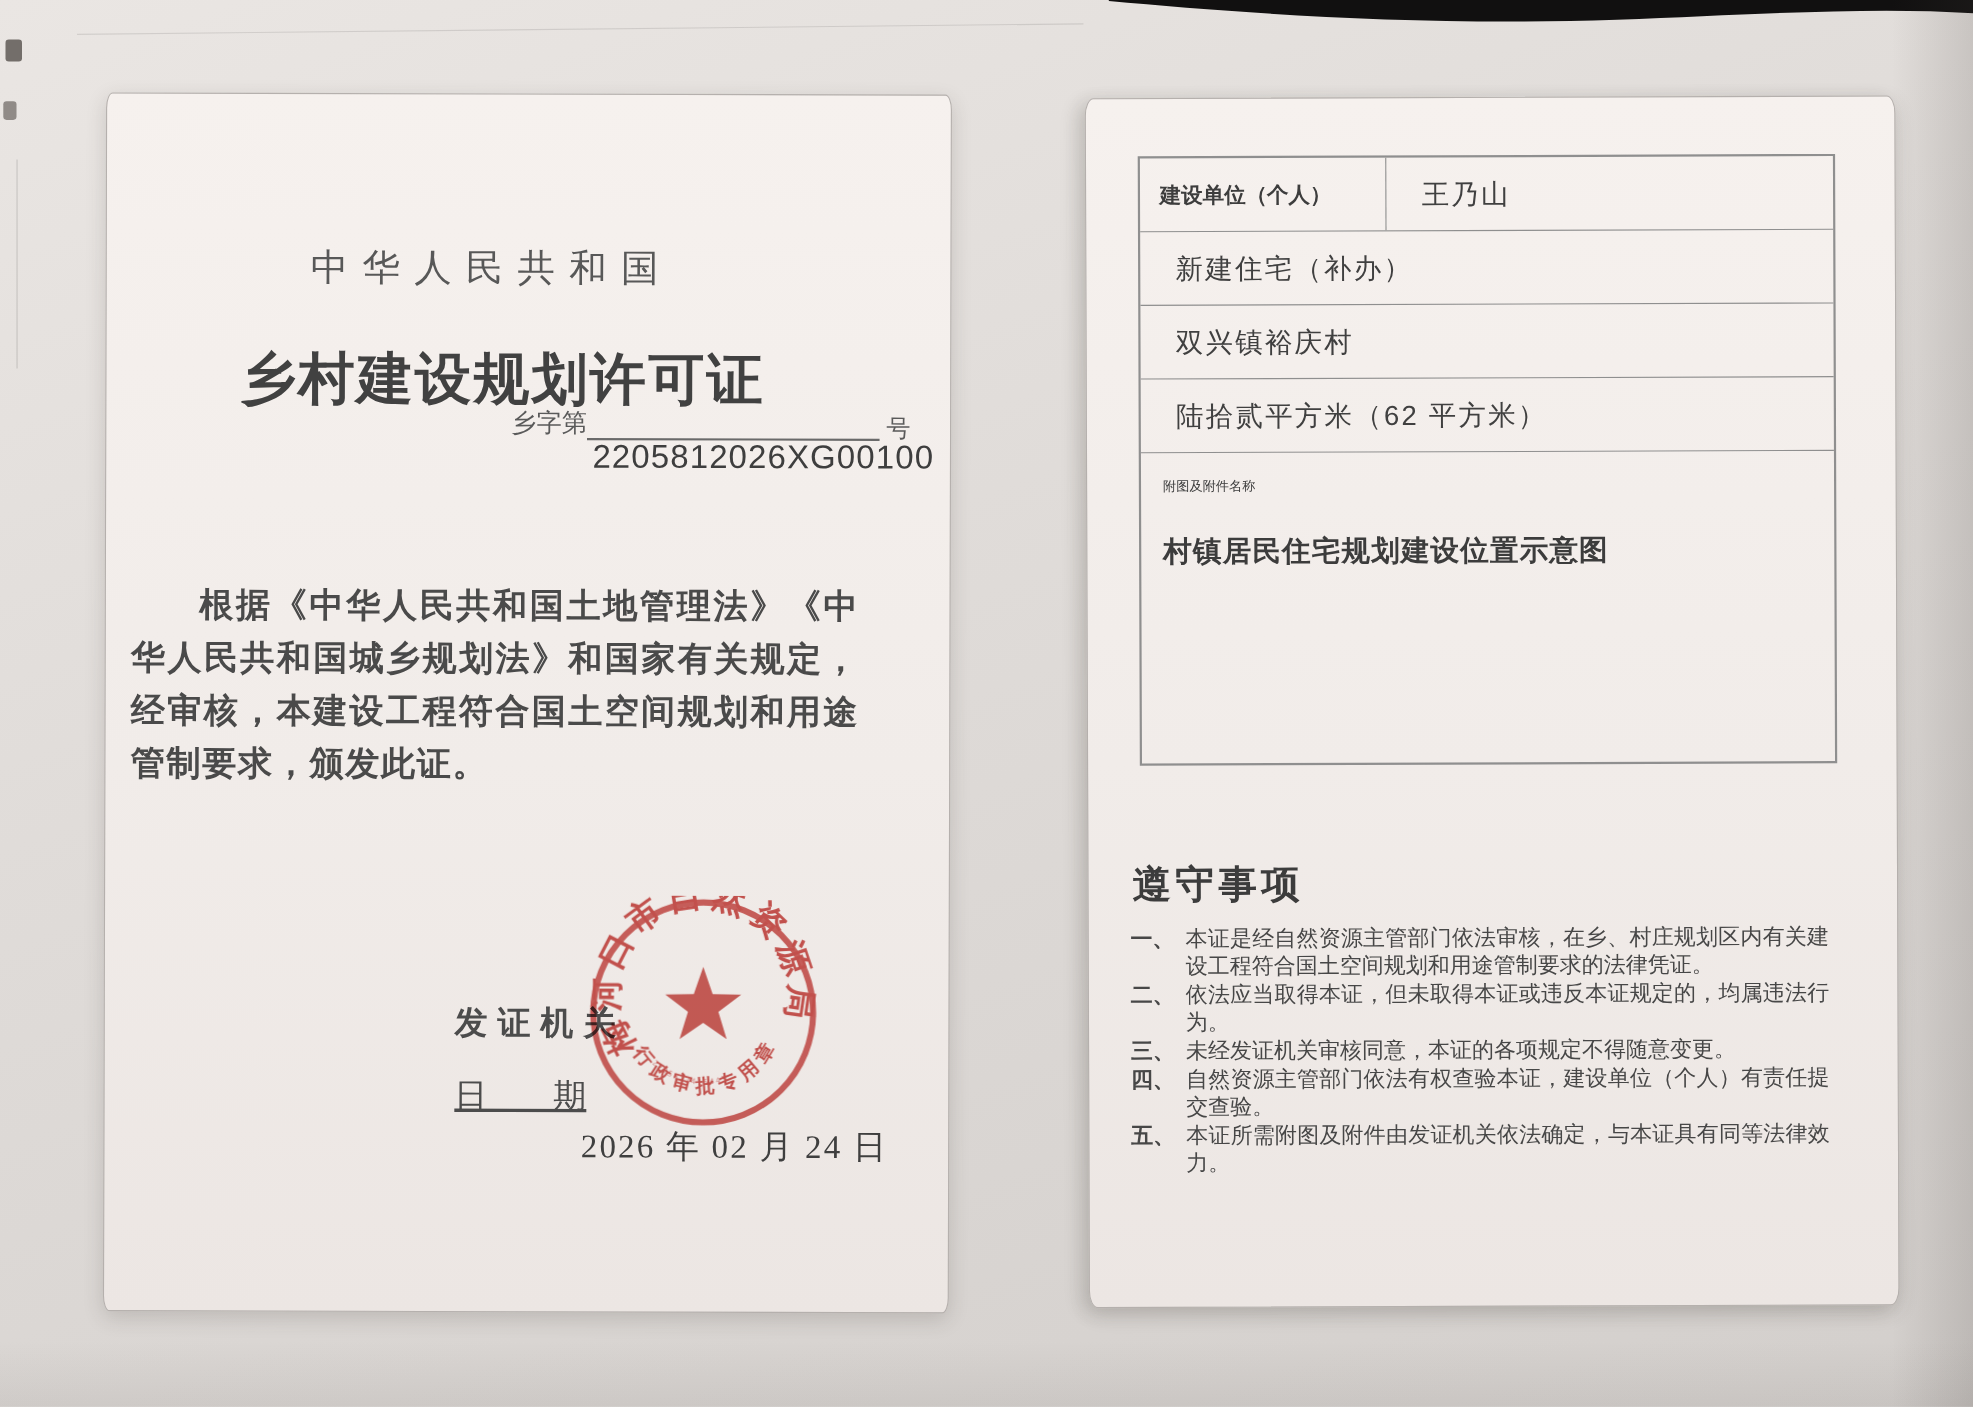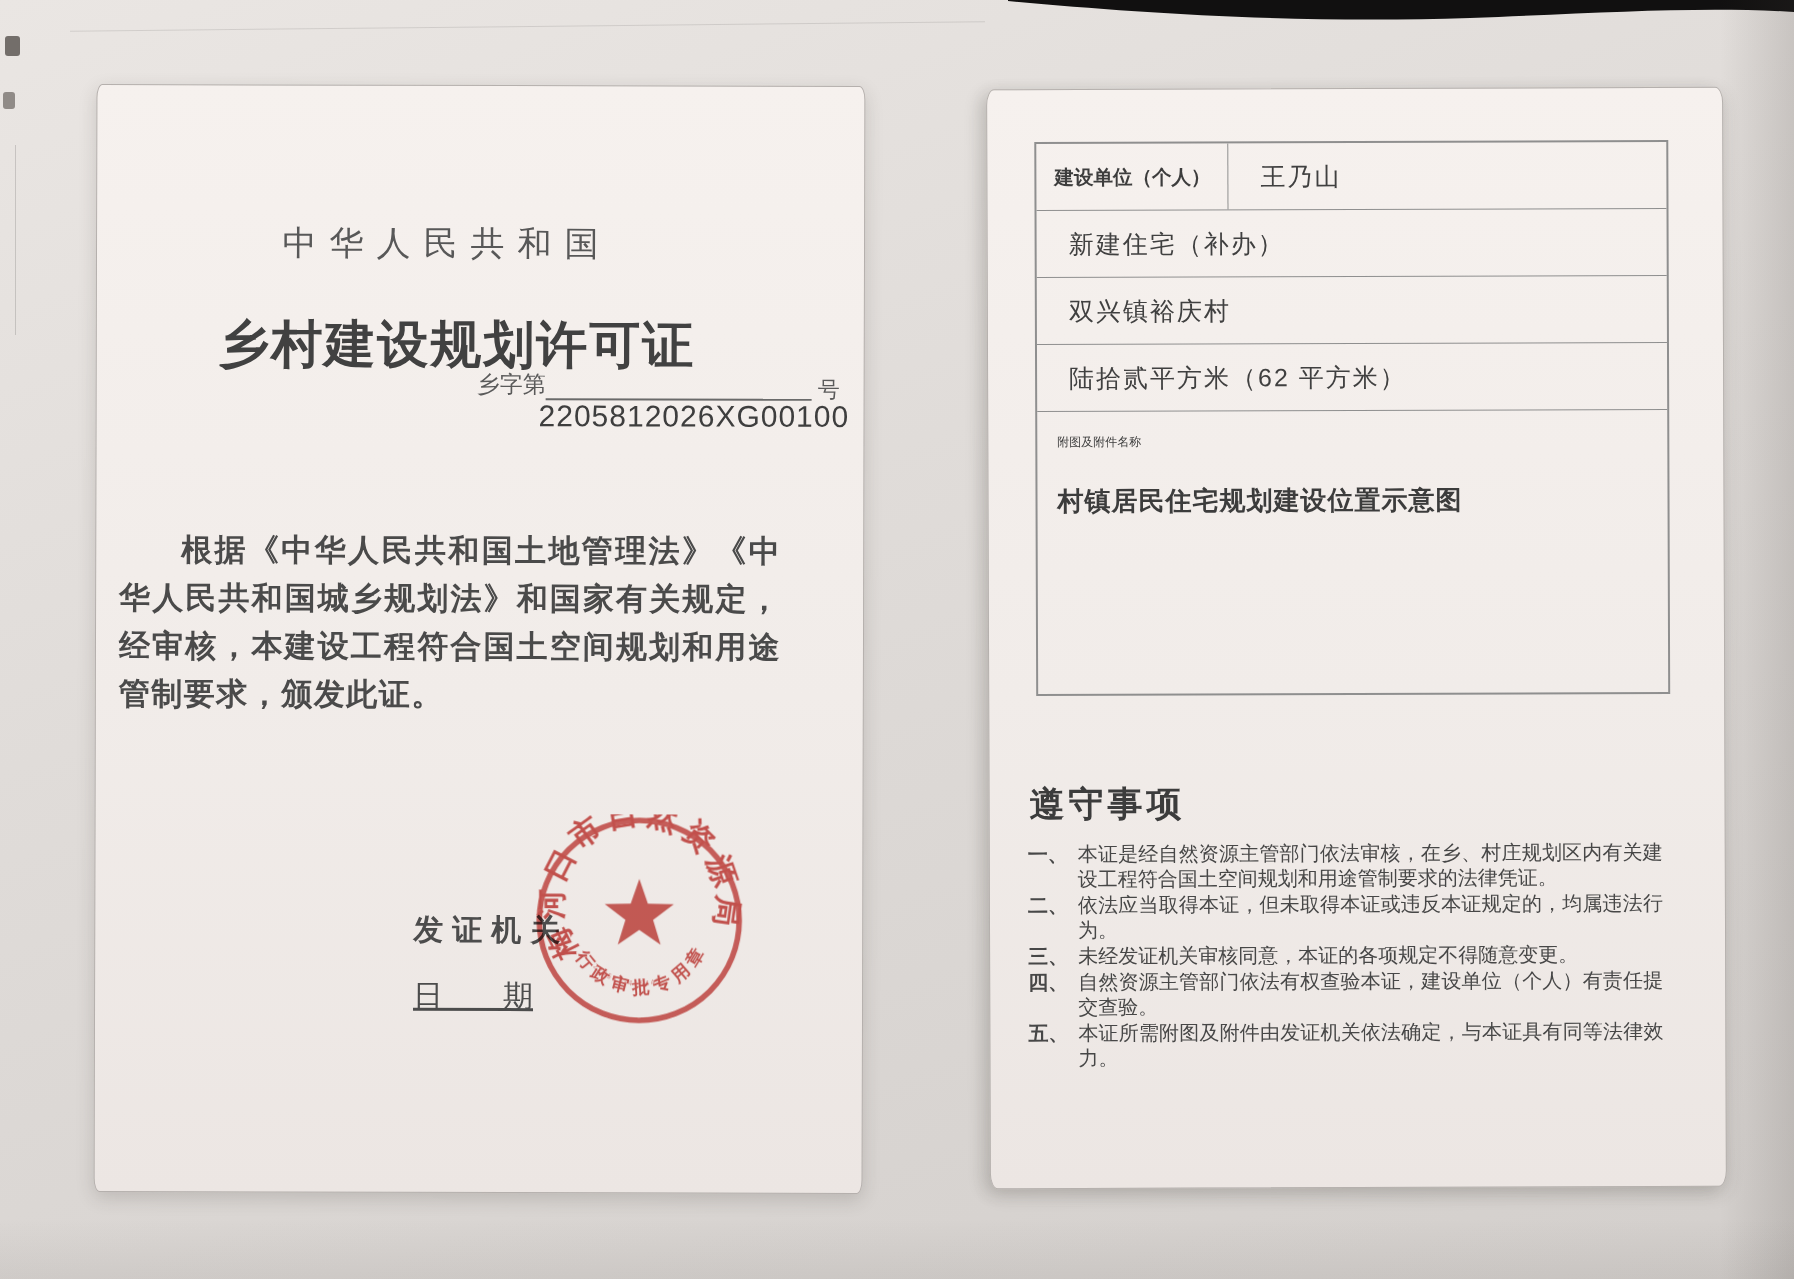--- a/index.html
+++ b/index.html
@@ -23,21 +23,21 @@
   
   .country{
     position:absolute;left:0;top:135px;width:700px;text-align:center;
     font-family:"Liberation Serif","DejaVu Serif",serif;
     font-size:34px;letter-spacing:13px;color:#585858;font-weight:500;
   }
   .cert-title{
     position:absolute;left:0;top:225px;width:720px;text-align:center;
     font-size:51px;font-weight:700;letter-spacing:2px;color:#414141;
   }
-  .serial-row{position:absolute;left:368px;top:283px;display:flex;align-items:flex-end;margin-left:12px;}
+  .serial-row{position:absolute;left:368px;top:283px;display:flex;align-items:flex-end;}
   .serial-prefix{font-family:"Liberation Serif","DejaVu Serif",serif;font-size:23px;color:#5a5a5a;}
   .serial-blank{display:inline-block;width:266px;height:26px;border-bottom:2px solid #6a6a6a;}
   .serial-suffix{font-family:"Liberation Serif","DejaVu Serif",serif;font-size:22px;color:#5a5a5a;margin-left:6px;position:relative;top:4px;}
   .serial-number{
     position:absolute;left:442px;top:313px;
     font-family:Liberation Sans, sans-serif;
     font-size:30px;letter-spacing:1px;color:#3e3e3e;
   }
   .body-par{
     position:absolute;left:23px;top:441px;width:662px;
@@ -50,21 +50,21 @@
     position:absolute;left:433px;top:936px;
     font-family:"Liberation Serif","DejaVu Serif",serif;
     font-size:30px;letter-spacing:2px;color:#3f3f3f;
   }
   .seal{position:absolute;left:438px;top:728px;width:212px;height:212px;
     opacity:.88;mix-blend-mode:multiply;filter:blur(.3px);}
   
   .info-table{position:absolute;left:47px;top:52px;width:630px;border:2px solid #8f8f8f;}
   .info-row{display:flex;height:66px;border-bottom:1.5px solid #8f8f8f;}
   .info-label{
-    width:192px;border-right:1.5px solid #8f8f8f;display:flex;align-items:center;
+    width:224px;border-right:1.5px solid #8f8f8f;display:flex;align-items:center;
     padding-left:18px;box-sizing:border-box;
     font-size:19.5px;font-weight:700;color:#3d3d3d;
   }
   .info-value{flex:1;display:flex;align-items:center;padding-left:32px;
     font-size:25px;font-weight:500;letter-spacing:2px;color:#404040;}
   .attach-cell{height:282px;position:relative;}
   .attach-label{position:absolute;left:20px;top:22px;font-size:12px;font-weight:400;color:#3d3d3d;}
   .attach-value{position:absolute;left:20px;top:72px;font-size:26px;font-weight:600;letter-spacing:1px;color:#3c3c3c;}
   .notice-title{position:absolute;left:40px;top:652px;font-size:35px;font-weight:700;letter-spacing:4px;color:#3c3c3c;margin-top:39px;}
   .notice-list{position:absolute;left:38px;top:752px;width:640px;}
@@ -107,20 +107,21 @@
     <span class="serial-suffix">号</span>
   </div>
   <div class="serial-number">2205812026XG00100</div>
 
   <div class="body-par">根据《中华人民共和国土地管理法》《中华人民共和国城乡规划法》和国家有关规定，经审核，本建设工程符合国土空间规划和用途管制要求，颁发此证。</div>
 
   <div class="issuer">发证机关</div>
 
   <div class="date-label">日　　期</div>
 
+  <div class="date-value">2026 年 02 月 24 日</div>
 
   <svg class="seal" viewBox="0 0 210 210" xmlns="http://www.w3.org/2000/svg">
     <defs>
       <path id="seal-org-arc" d="M 46 136 A 77 77 0 1 1 164 136" fill="none"></path>
       <path id="seal-banner-arc" d="M 42.6 141 A 72 72 0 0 0 167.4 141" fill="none"></path>
       <path id="seal-code-arc" d="M 59 151 A 65 65 0 0 0 151 151" fill="none"></path>
     </defs>
     <circle cx="105" cy="105" r="99" fill="none" stroke="#c8403c" stroke-width="5.5" opacity=".92"></circle>
     <polygon points="105,64 113.5,88.4 139.2,88.9 118.7,104.4 126.2,129.1 105,114.4 83.8,129.1 91.3,104.4 70.8,88.9 96.5,88.4" fill="#c5403b" opacity=".95"></polygon>
     <text font-size="30" fill="#c8403c" letter-spacing="6" font-weight="700" font-family="Liberation Sans, DejaVu Sans, sans-serif">

